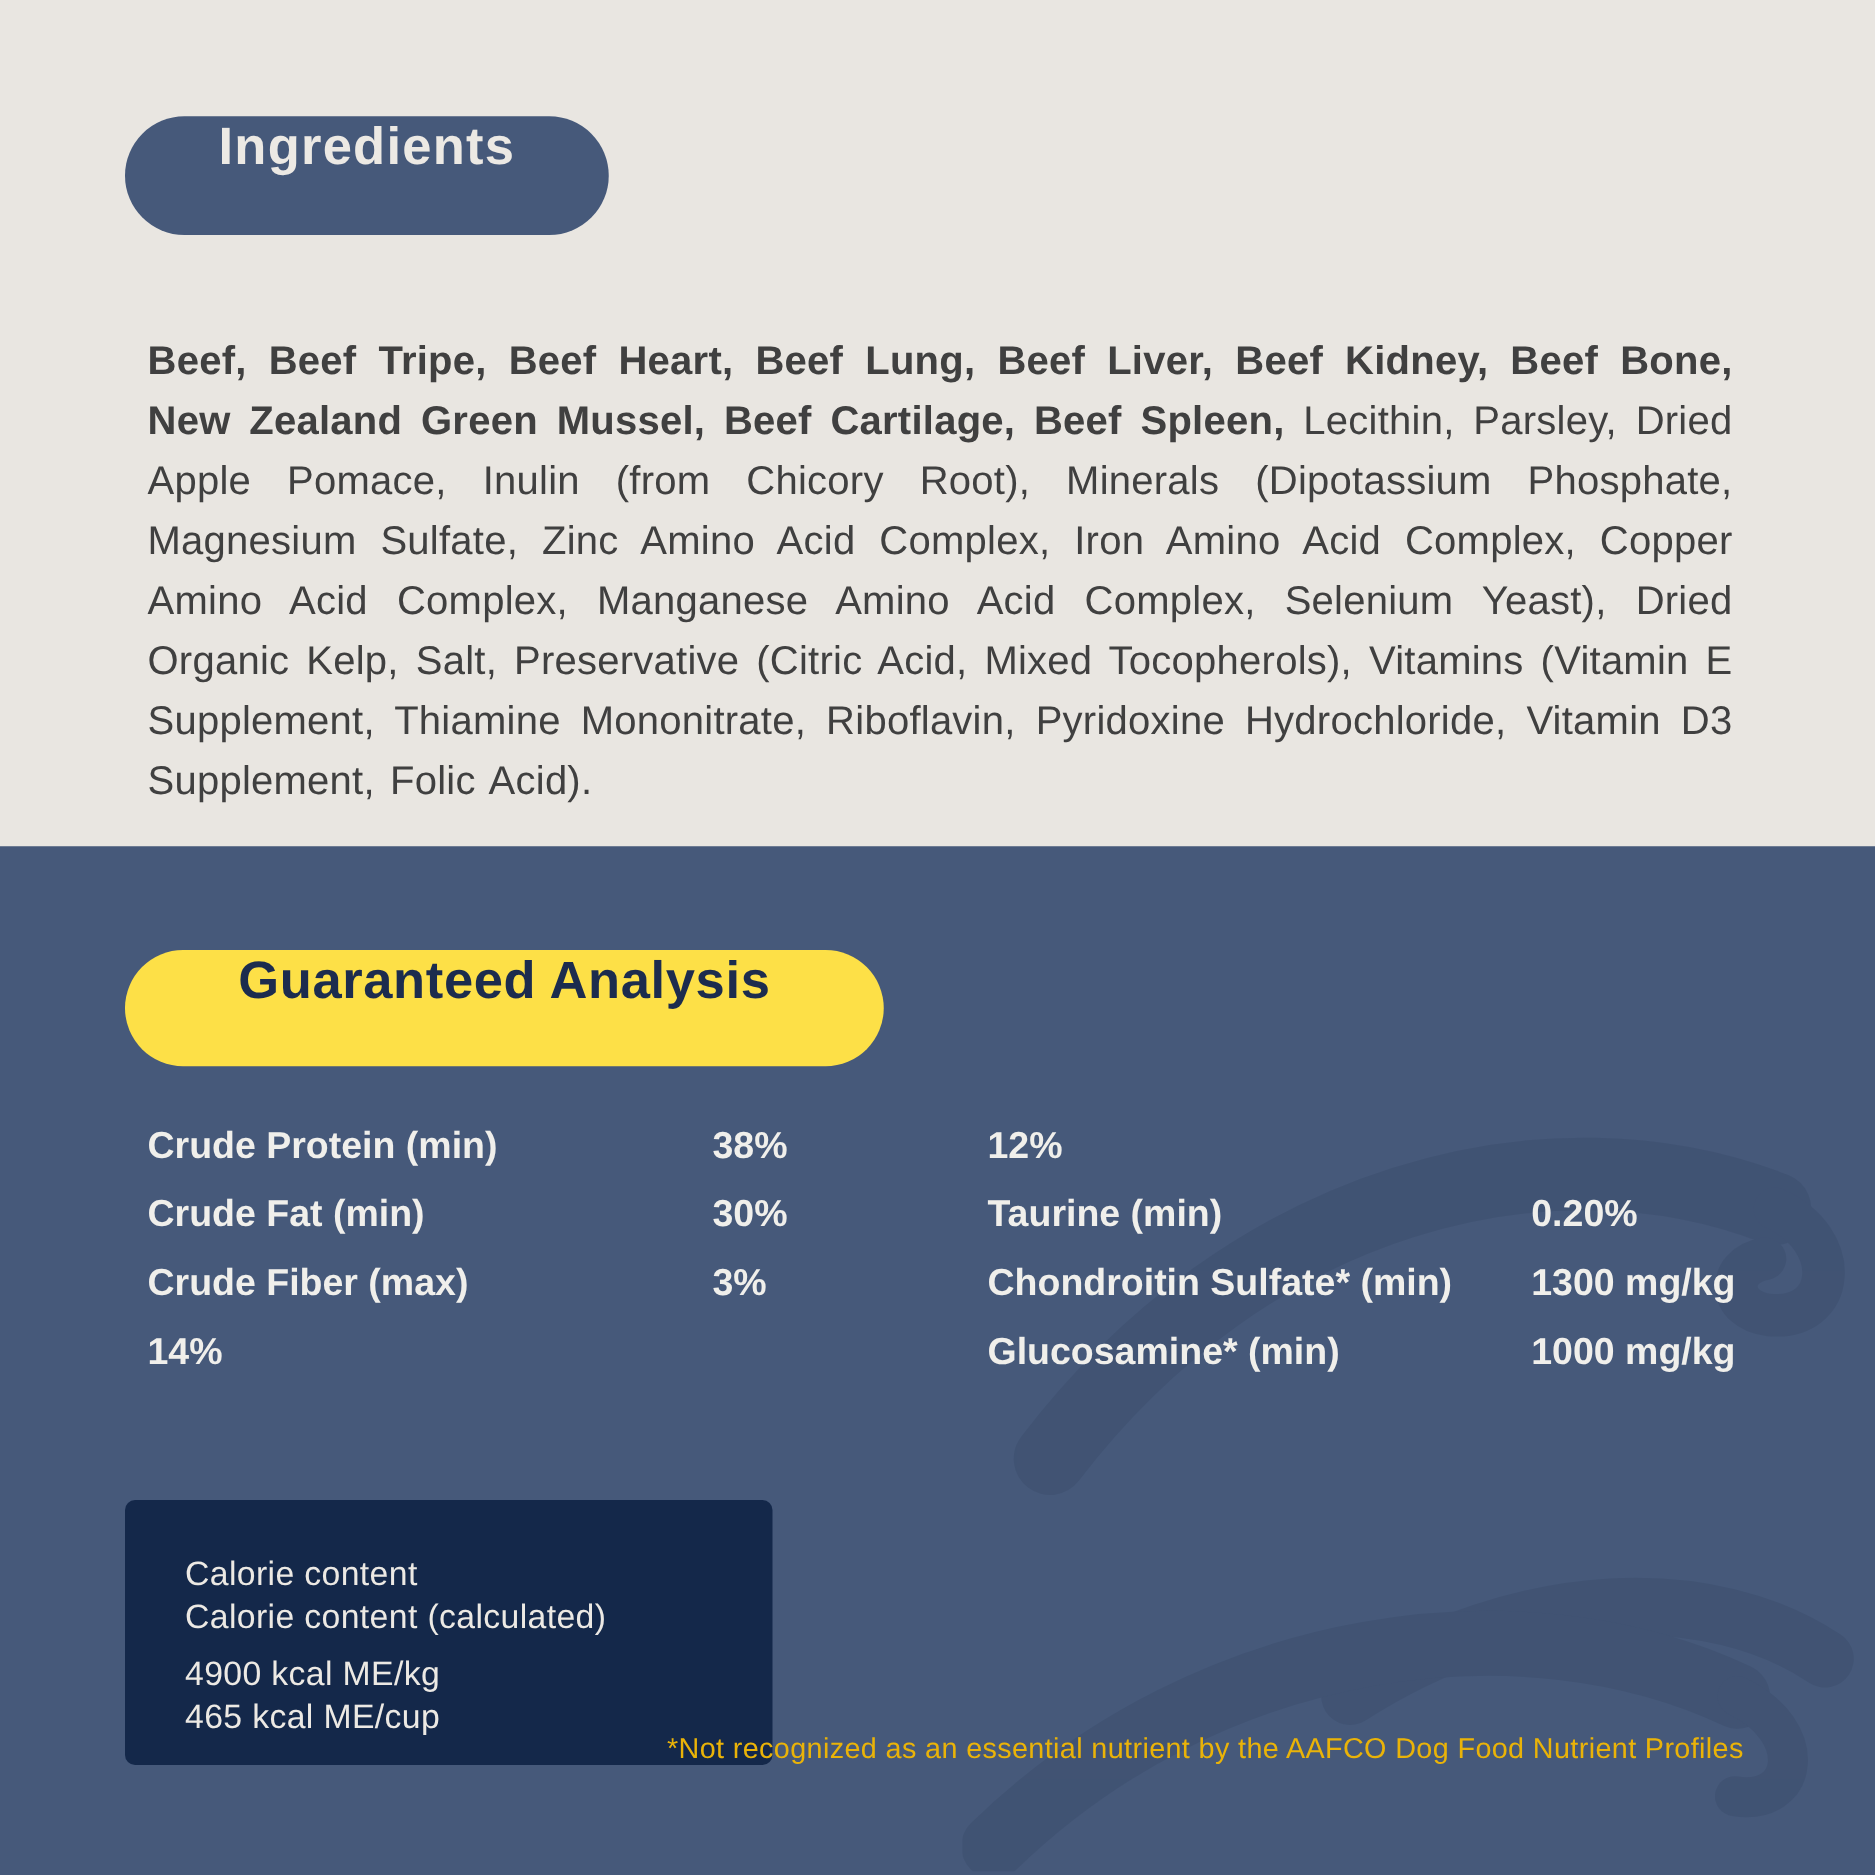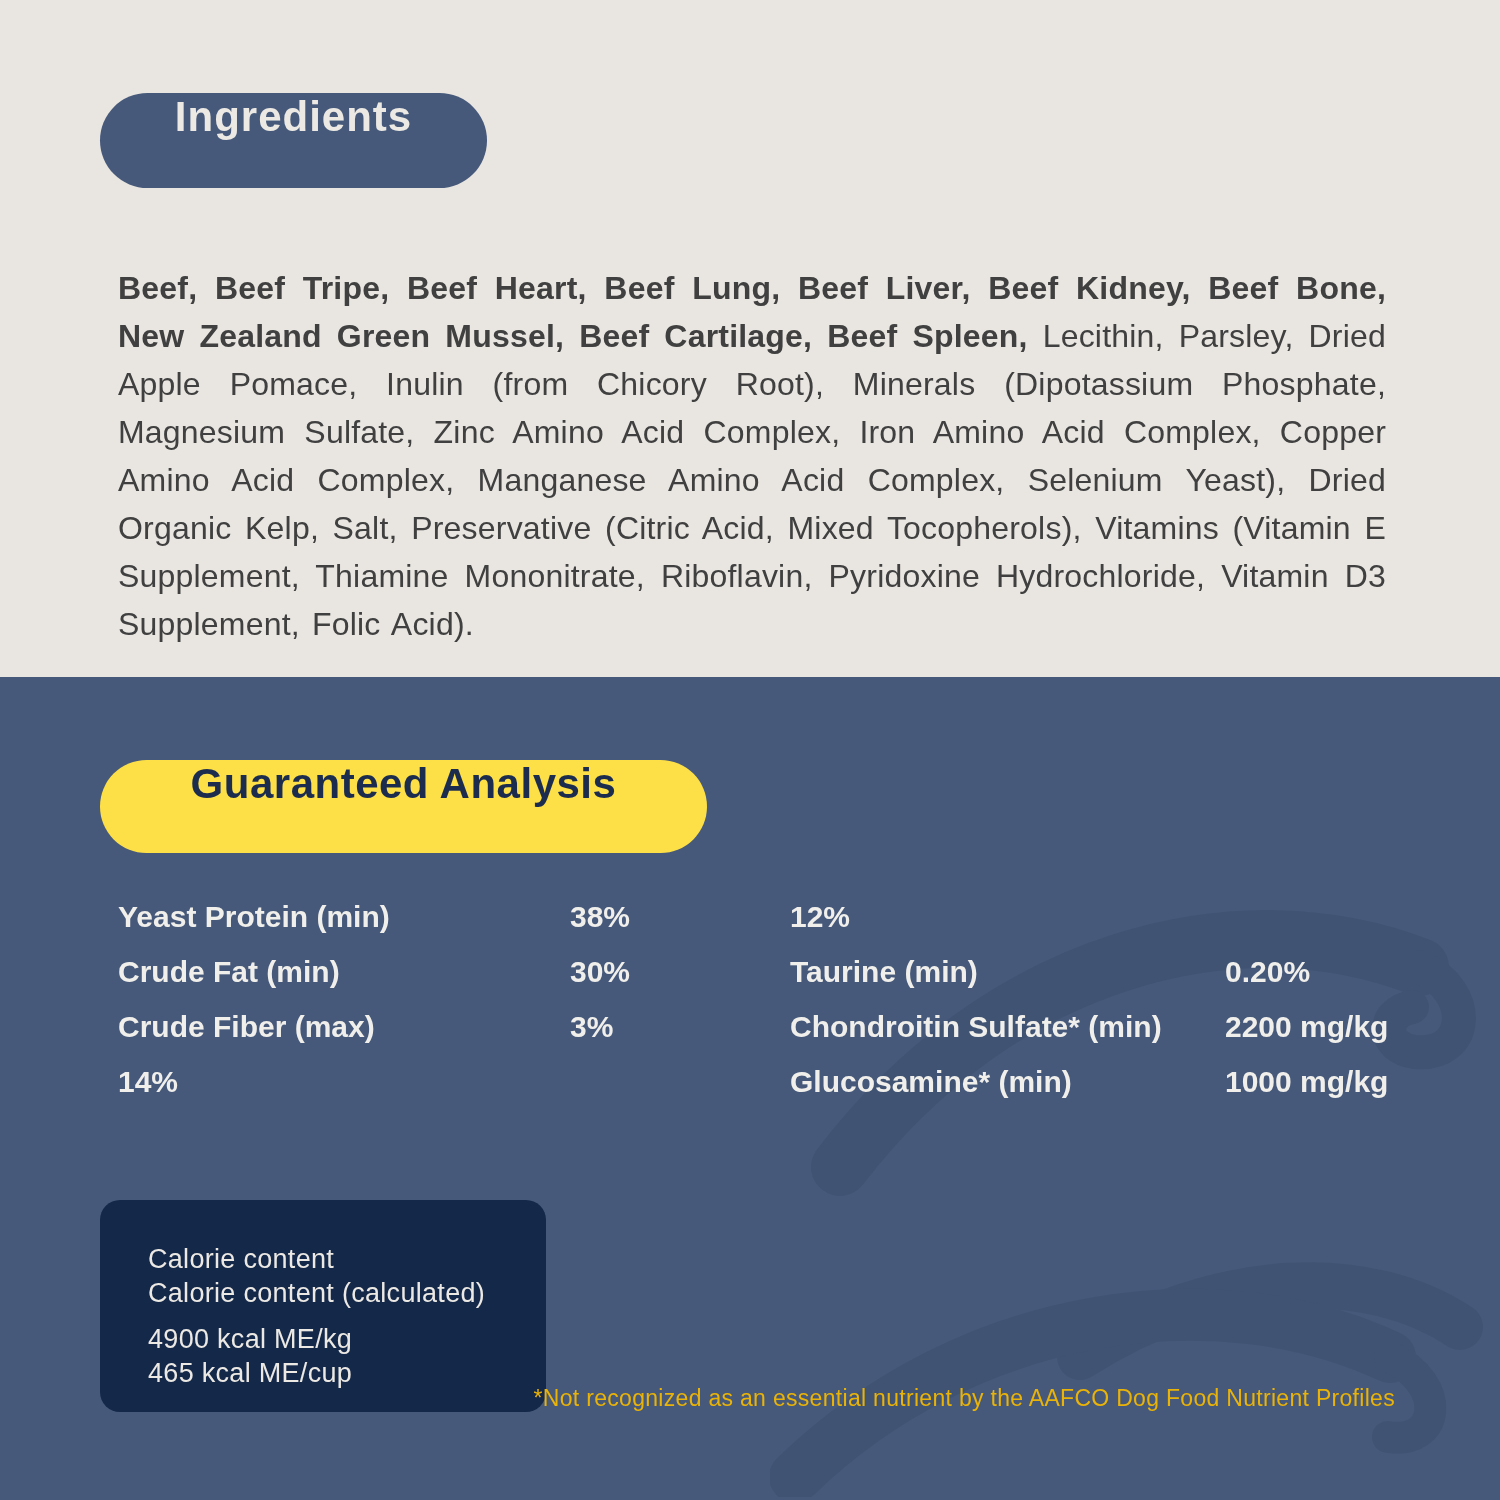--- a/index.html
+++ b/index.html
@@ -46,22 +46,22 @@
   .ga-col{position:absolute;top:212px;}
   .ga-col-left{left:118px;width:562px;}
   .ga-col-right{left:790px;width:612px;}
   .ga-row{display:flex;height:55px;align-items:center;font-weight:bold;font-size:30px;}
   .ga-col-left .ga-label{width:452px;}
   .ga-col-left .ga-value{width:110px;}
   .ga-col-right .ga-label{width:435px;}
   .ga-col-right .ga-value{width:177px;}
 
   .calorie-box{
-    position:absolute;left:100px;top:523px;width:446px;height:212px;
-    background:#14284a;border-radius:20px;color:#ece9e4;
+    position:absolute;left:100px;top:523px;width:518px;height:212px;
+    background:#14284a;border-radius:8px;color:#ece9e4;
     padding:42px 0 0 48px;box-sizing:border-box;
     font-size:27px;line-height:34px;letter-spacing:0.3px;
   }
   .calorie-gap{height:12px;}
 
   .footnote{
     position:absolute;right:105px;top:708px;
     font-size:23px;color:#eab308;letter-spacing:0.3px;font-weight:normal;
   }
 </style>
@@ -88,21 +88,21 @@
         <path d="M 620 520 C 678 548 670 608 618 600" stroke-width="32"></path>
       </g>
     </svg>
 
     <div class="pill pill-analysis">
       <span>Guaranteed Analysis</span>
     </div>
 
     <div class="ga-col ga-col-left">
       <div class="ga-row">
-        <span class="ga-label">Yeast Protein (min)</span>
+        <span class="ga-label">Crude Protein (min)</span>
         <span class="ga-value">38%</span>
       </div>
       <div class="ga-row">
         <span class="ga-label">Crude Fat (min)</span>
         <span class="ga-value">30%</span>
       </div>
       <div class="ga-row">
         <span class="ga-label">Crude Fiber (max)</span>
         <span class="ga-value">3%</span>
       </div>
@@ -114,21 +114,21 @@
     <div class="ga-col ga-col-right">
       <div class="ga-row">
         <span class="ga-value">12%</span>
       </div>
       <div class="ga-row">
         <span class="ga-label">Taurine (min)</span>
         <span class="ga-value">0.20%</span>
       </div>
       <div class="ga-row">
         <span class="ga-label">Chondroitin Sulfate* (min)</span>
-        <span class="ga-value">2200 mg/kg</span>
+        <span class="ga-value">1300 mg/kg</span>
       </div>
       <div class="ga-row">
         <span class="ga-label">Glucosamine* (min)</span>
         <span class="ga-value">1000 mg/kg</span>
       </div>
     </div>
 
     <div class="calorie-box">
       <div>Calorie content</div>
       <div>Calorie content (calculated)</div>

